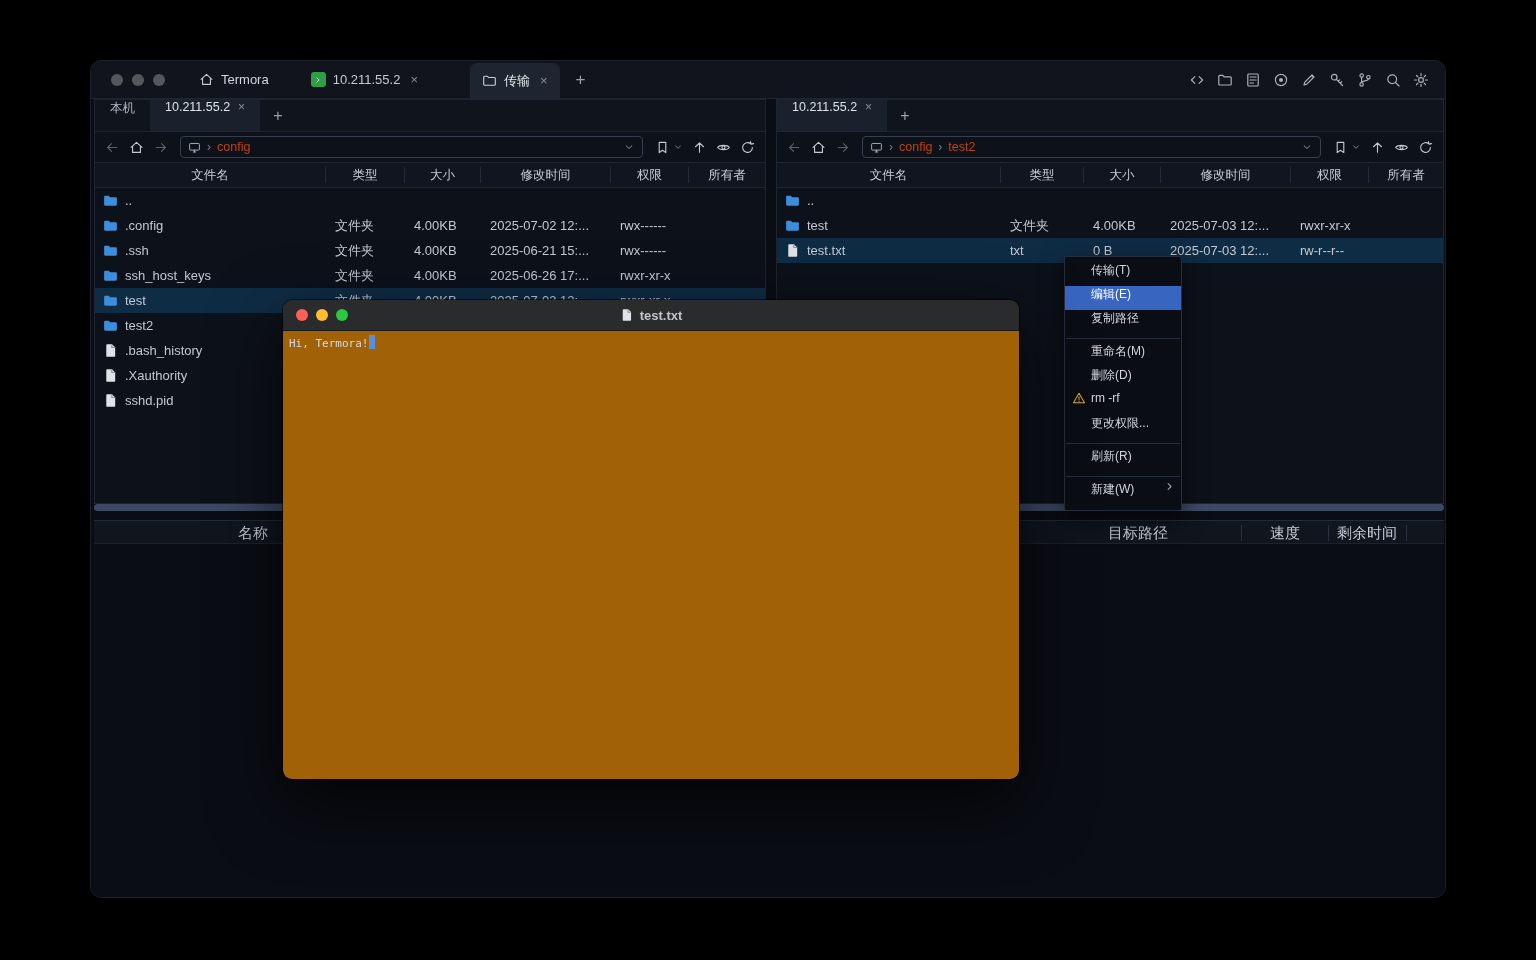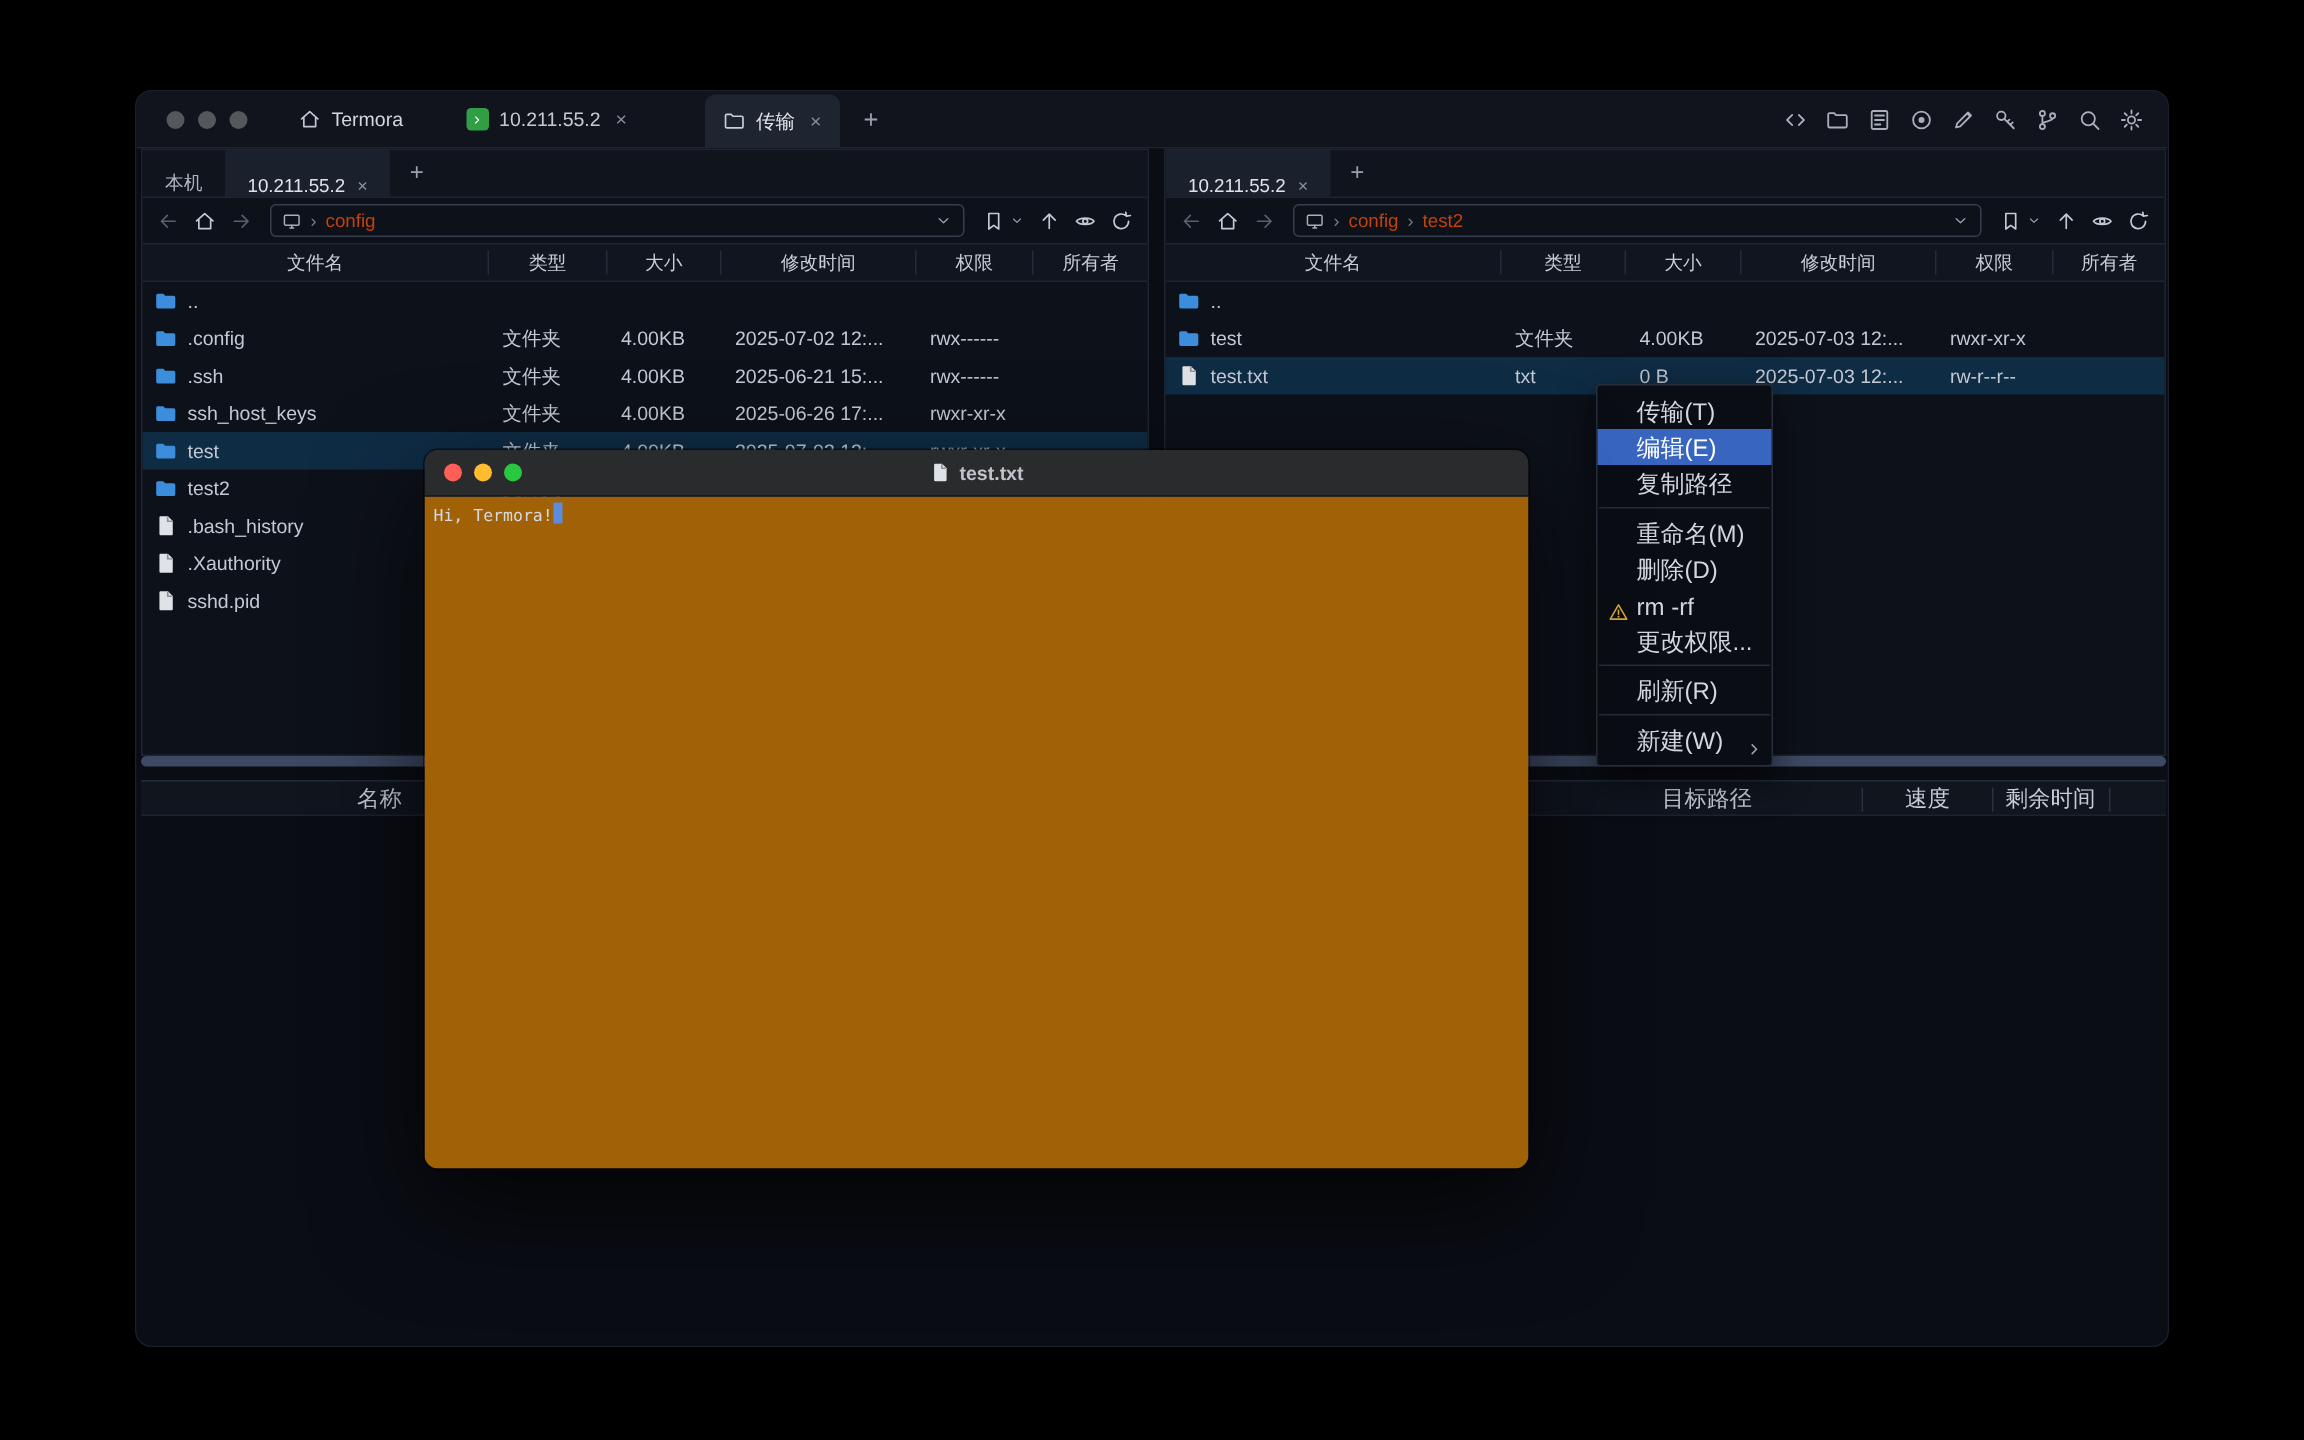--- a/index.html
+++ b/index.html
@@ -24,21 +24,21 @@
   .ic{display:inline-block;vertical-align:middle}
   svg.ic{stroke-width:1.2}
 
   
   .workspace{position:relative;height:800px;background:#0a0d14}
   .pane{position:absolute;top:0;height:405px;background:#0d1119;border:1px solid #1e2530}
   .pane-left{left:3px;width:672px;--cols:231px 79px 76px 130px 78px 1fr}
   .pane-right{left:685px;width:668px;--cols:224px 83px 77px 130px 78px 1fr}
 
   .ptabs{height:32px;background:#0f141d;border-bottom:1px solid #1f2530;display:flex;align-items:stretch}
-  .ptab{display:flex;align-items:flex-end;gap:6px;padding:0 15px;font-size:12.5px;color:#aeb4bf}
+  .ptab{display:flex;align-items:flex-start;gap:6px;padding:0 15px;font-size:12.5px;color:#aeb4bf}
   .ptab.active{background:#1a212c;color:#dde1e8}
   .ptab .x{color:#8a919c;font-size:12px;margin-left:2px}
   .ptab-add{display:flex;align-items:center;padding:0 13px;color:#9aa1ac;font-size:16px}
 
   .ptools{height:30px;display:flex;align-items:center;padding:0 10px;gap:9px}
   .ptools .nav{width:15px;height:15px;color:#c3c9d3}
   .ptools .dim{color:#596170}
   .pathbox{flex:1;display:flex;align-items:center;gap:6px;height:22px;border:1px solid #373f4e;border-radius:4px;padding:0 7px;margin:0 3px;color:#cfd4dc;font-size:12.5px}
   .pathbox .sm{width:13px;height:13px;color:#a8afba}
   .crumb-sep{color:#79818e;font-size:12px}
@@ -59,21 +59,21 @@
   .split{position:absolute;top:405px;height:7px;background:#3c4962;border-radius:4px}
   .split-l{left:3px;width:672px}
   .split-r{left:685px;width:668px}
 
   .transfer-head{position:absolute;left:3px;top:421px;width:1350px;height:24px;background:#10151e;border-top:1px solid #232a38;border-bottom:1px solid #1c222e}
   .th-label{position:absolute;top:0;height:24px;line-height:24px;transform:translateX(-50%);font-size:15px;color:#c6cbd5;white-space:nowrap}
   .th-sep{position:absolute;top:4px;height:16px;width:1px;background:#2a3140}
 
   
   .cmenu{position:absolute;left:973px;top:195px;width:118px;background:#0a0d13;border:1px solid #272e3b;border-radius:3px;padding:5px 0;z-index:40;box-shadow:0 8px 24px rgba(0,0,0,.6)}
-  .mi{position:relative;height:24px;display:flex;align-items:flex-end;padding-left:26px;font-size:16px;color:#d2d7df}
+  .mi{position:relative;height:24px;display:flex;align-items:flex-start;padding-left:26px;font-size:12px;color:#d2d7df}
   .mi.hl{background:#3765c0;color:#fff}
   .mi .warn{position:absolute;left:7px;width:14px;height:14px}
   .mi .sub{position:absolute;right:6px;width:11px;height:11px;color:#9aa2ae}
   .msep{height:1px;background:#262d3a;margin:4px 1px}
 
   
   .editor{position:absolute;left:283px;top:300px;width:736px;height:479px;border-radius:9px;overflow:hidden;z-index:60;box-shadow:0 25px 70px rgba(0,0,0,.7),0 0 0 1px rgba(0,0,0,.55)}
   .etitle{position:relative;height:31px;background:#2a2b2d;border-bottom:1px solid #1a1b1d;display:flex;align-items:center;padding-left:13px}
   .elights{display:flex;gap:8px}
   .edot{width:12px;height:12px;border-radius:50%}

